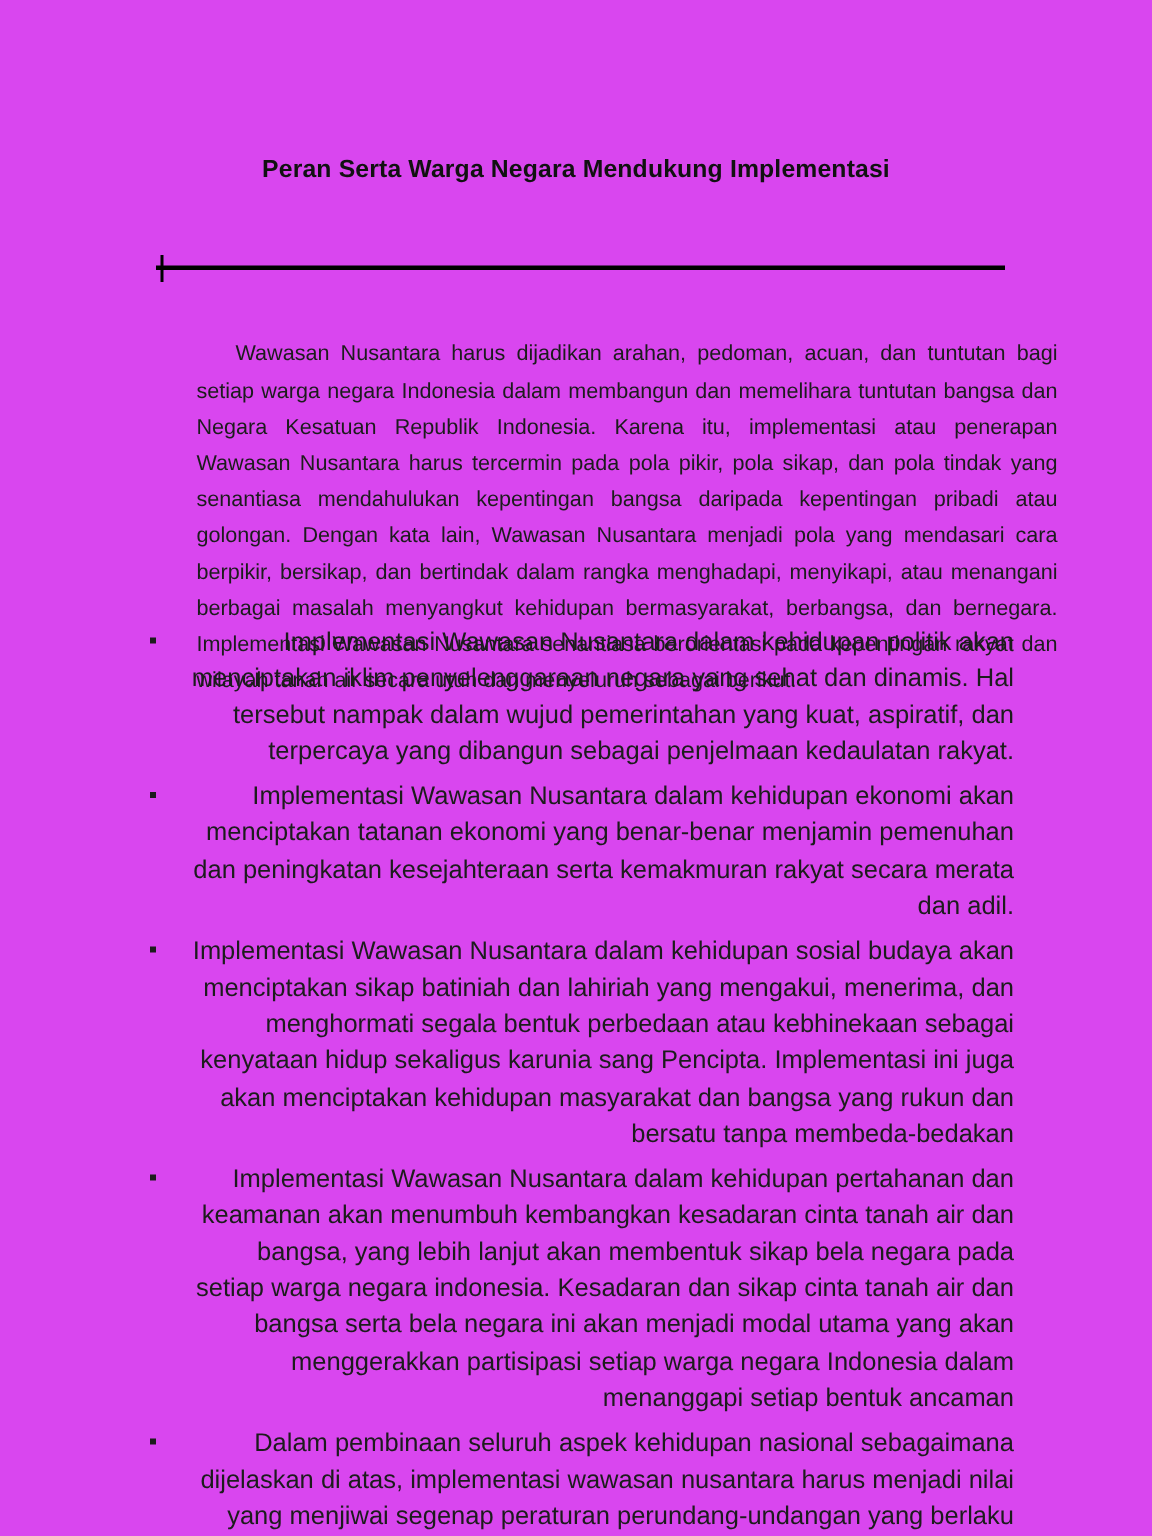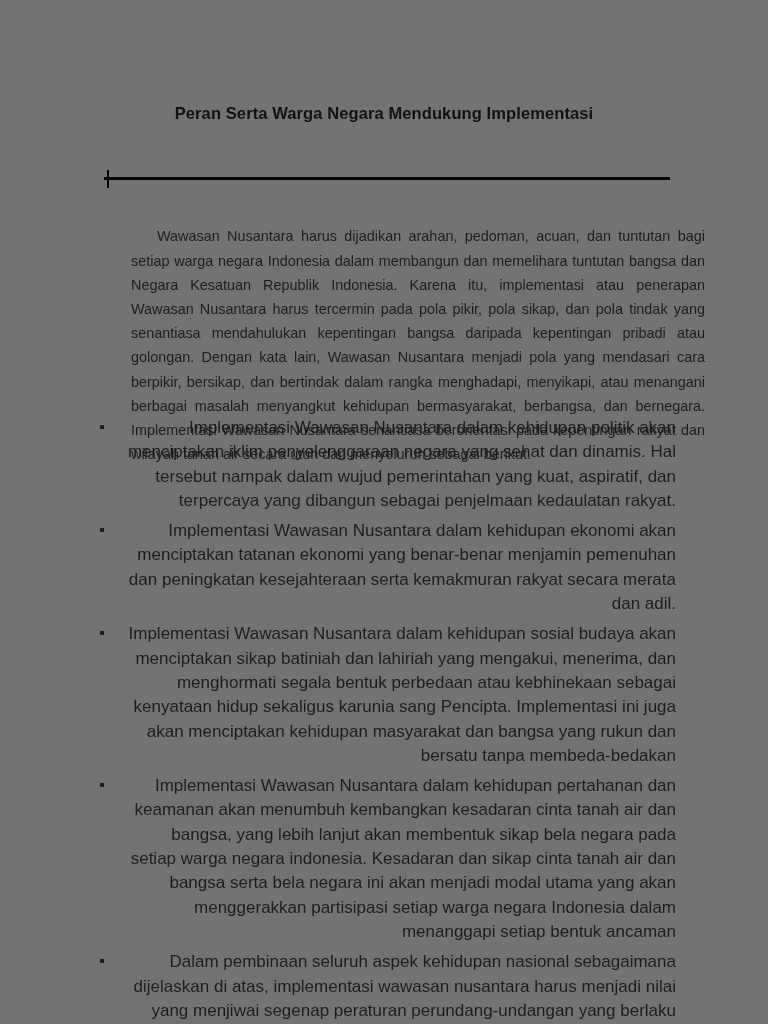--- a/index.html
+++ b/index.html
@@ -15,21 +15,21 @@
     font-family: "Liberation Sans", "DejaVu Sans", sans-serif;
     color: #1a1a1a;
     -webkit-font-smoothing: antialiased;
   }
 
   .page {
     position: relative;
     width: 768px;
     height: 1024px;
     box-sizing: border-box;
-    background: #737373;
+    background: #d946ef;
   }
 
   
   .title-block {
     position: absolute;
     left: 98px;
     top: 96px;
     width: 572px;
     text-align: center;
   }

